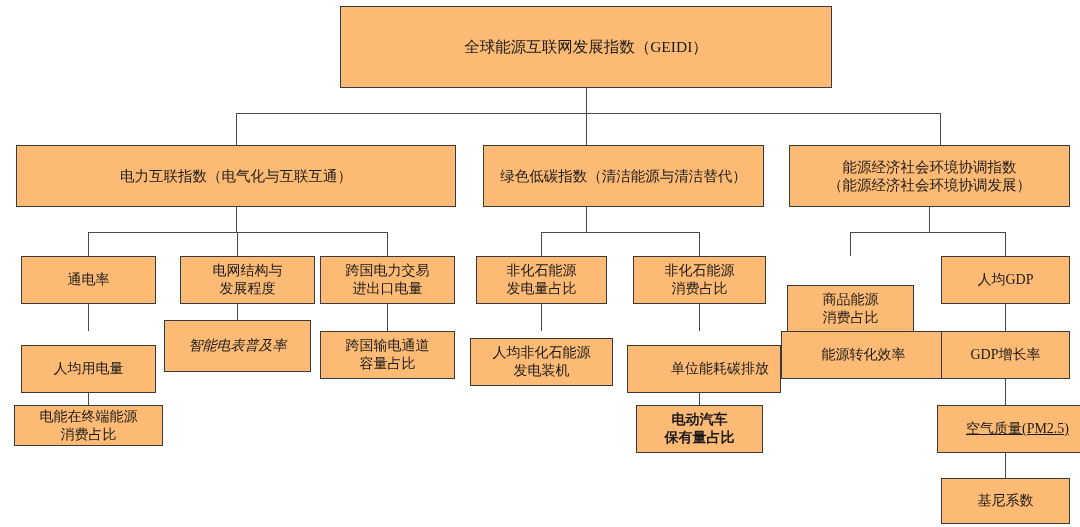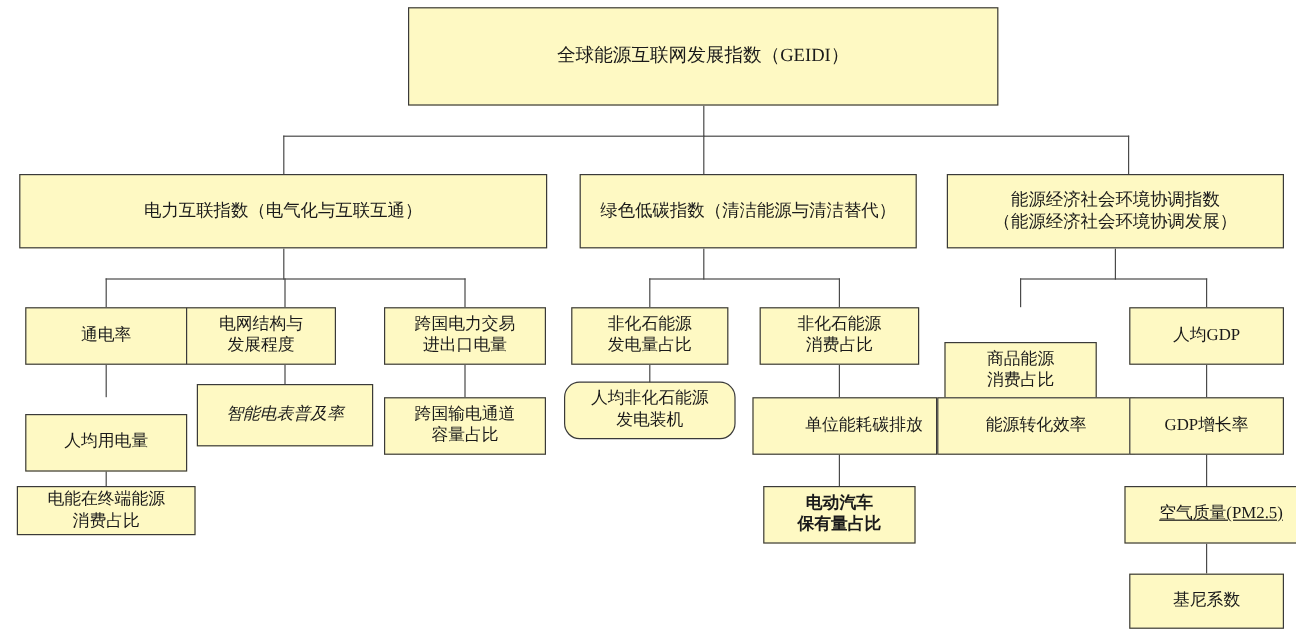--- a/index.html
+++ b/index.html
@@ -12,21 +12,21 @@
     width: 1080px;
     height: 527px;
     background: #ffffff;
     font-family: "Liberation Serif", "DejaVu Serif", serif;
     overflow: hidden;
   }
   .node {
     position: absolute;
     box-sizing: border-box;
     border: 1.6px solid #3a3a3a;
-    background: #fef9c3;
+    background: #fdba74;
     display: flex;
     align-items: center;
     justify-content: center;
     text-align: center;
     color: #1a1a1a;
     line-height: 1.26;
     z-index: 3;
   }
   .node .txt {
     display: block;
@@ -104,51 +104,51 @@
     <span class="txt">通电率</span>
   </div>
   <div class="node lvl3" style="left:21px; top:345px; width:135px; height:48px;">
     <span class="txt">人均用电量</span>
   </div>
   <div class="node lvl3" style="left:14px; top:405px; width:149px; height:41px;">
     <span class="txt">电能在终端能源
 消费占比</span>
   </div>
 
-  <div class="node lvl3" style="left:155px; top:256px; width:125px; height:48px;">
+  <div class="node lvl3" style="left:180px; top:256px; width:135px; height:48px;">
     <span class="txt">电网结构与
 发展程度</span>
   </div>
   <div class="node lvl3" style="left:164px; top:320px; width:147px; height:52px;font-style:italic;">
     <span class="txt">智能电表普及率</span>
   </div>
 
   <div class="node lvl3" style="left:320px; top:331px; width:135px; height:48px;">
     <span class="txt">跨国输电通道
 容量占比</span>
   </div>
   <div class="node lvl3" style="left:320px; top:256px; width:135px; height:48px;">
     <span class="txt">跨国电力交易
 进出口电量</span>
   </div>
 
   <div class="node lvl3" style="left:476px; top:256px; width:131px; height:48px;">
     <span class="txt">非化石能源
 发电量占比</span>
   </div>
-  <div class="node lvl3" style="left:470px; top:318px; width:143px; height:48px;border-radius:13px;">
+  <div class="node lvl3" style="left:470px; top:338px; width:143px; height:48px;">
     <span class="txt">人均非化石能源
 发电装机</span>
   </div>
 
   <div class="node lvl3" style="left:633px; top:256px; width:133px; height:48px;">
     <span class="txt">非化石能源
 消费占比</span>
   </div>
-  <div class="node lvl3" style="left:627px; top:331px; width:154px; height:48px;padding-left:32px;">
+  <div class="node lvl3" style="left:627px; top:345px; width:154px; height:48px;padding-left:32px;">
     <span class="txt">单位能耗碳排放</span>
   </div>
   <div class="node lvl3" style="left:636px; top:405px; width:127px; height:48px;font-weight:bold;">
     <span class="txt">电动汽车
 保有量占比</span>
   </div>
 
   <div class="node lvl3" style="left:787px; top:256px; width:127px; height:48px;margin-top:29px;">
     <span class="txt">商品能源
 消费占比</span>

